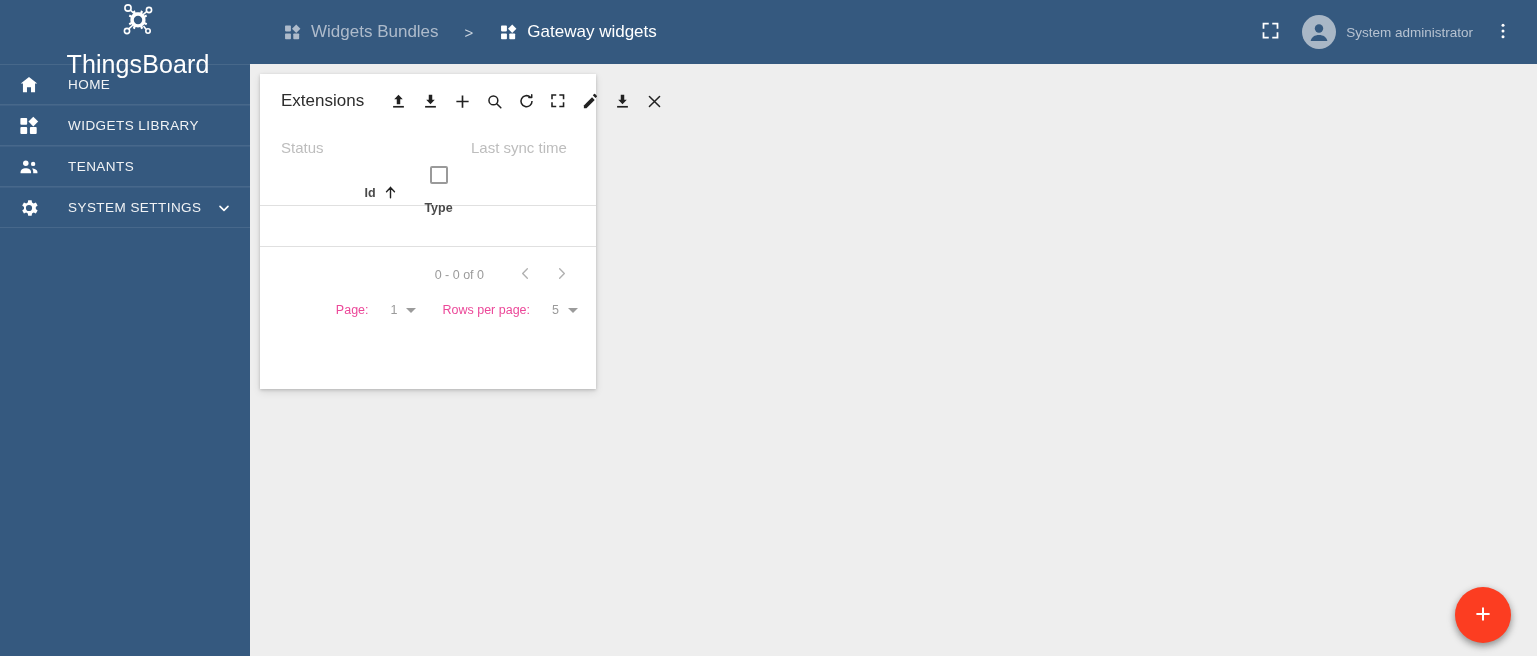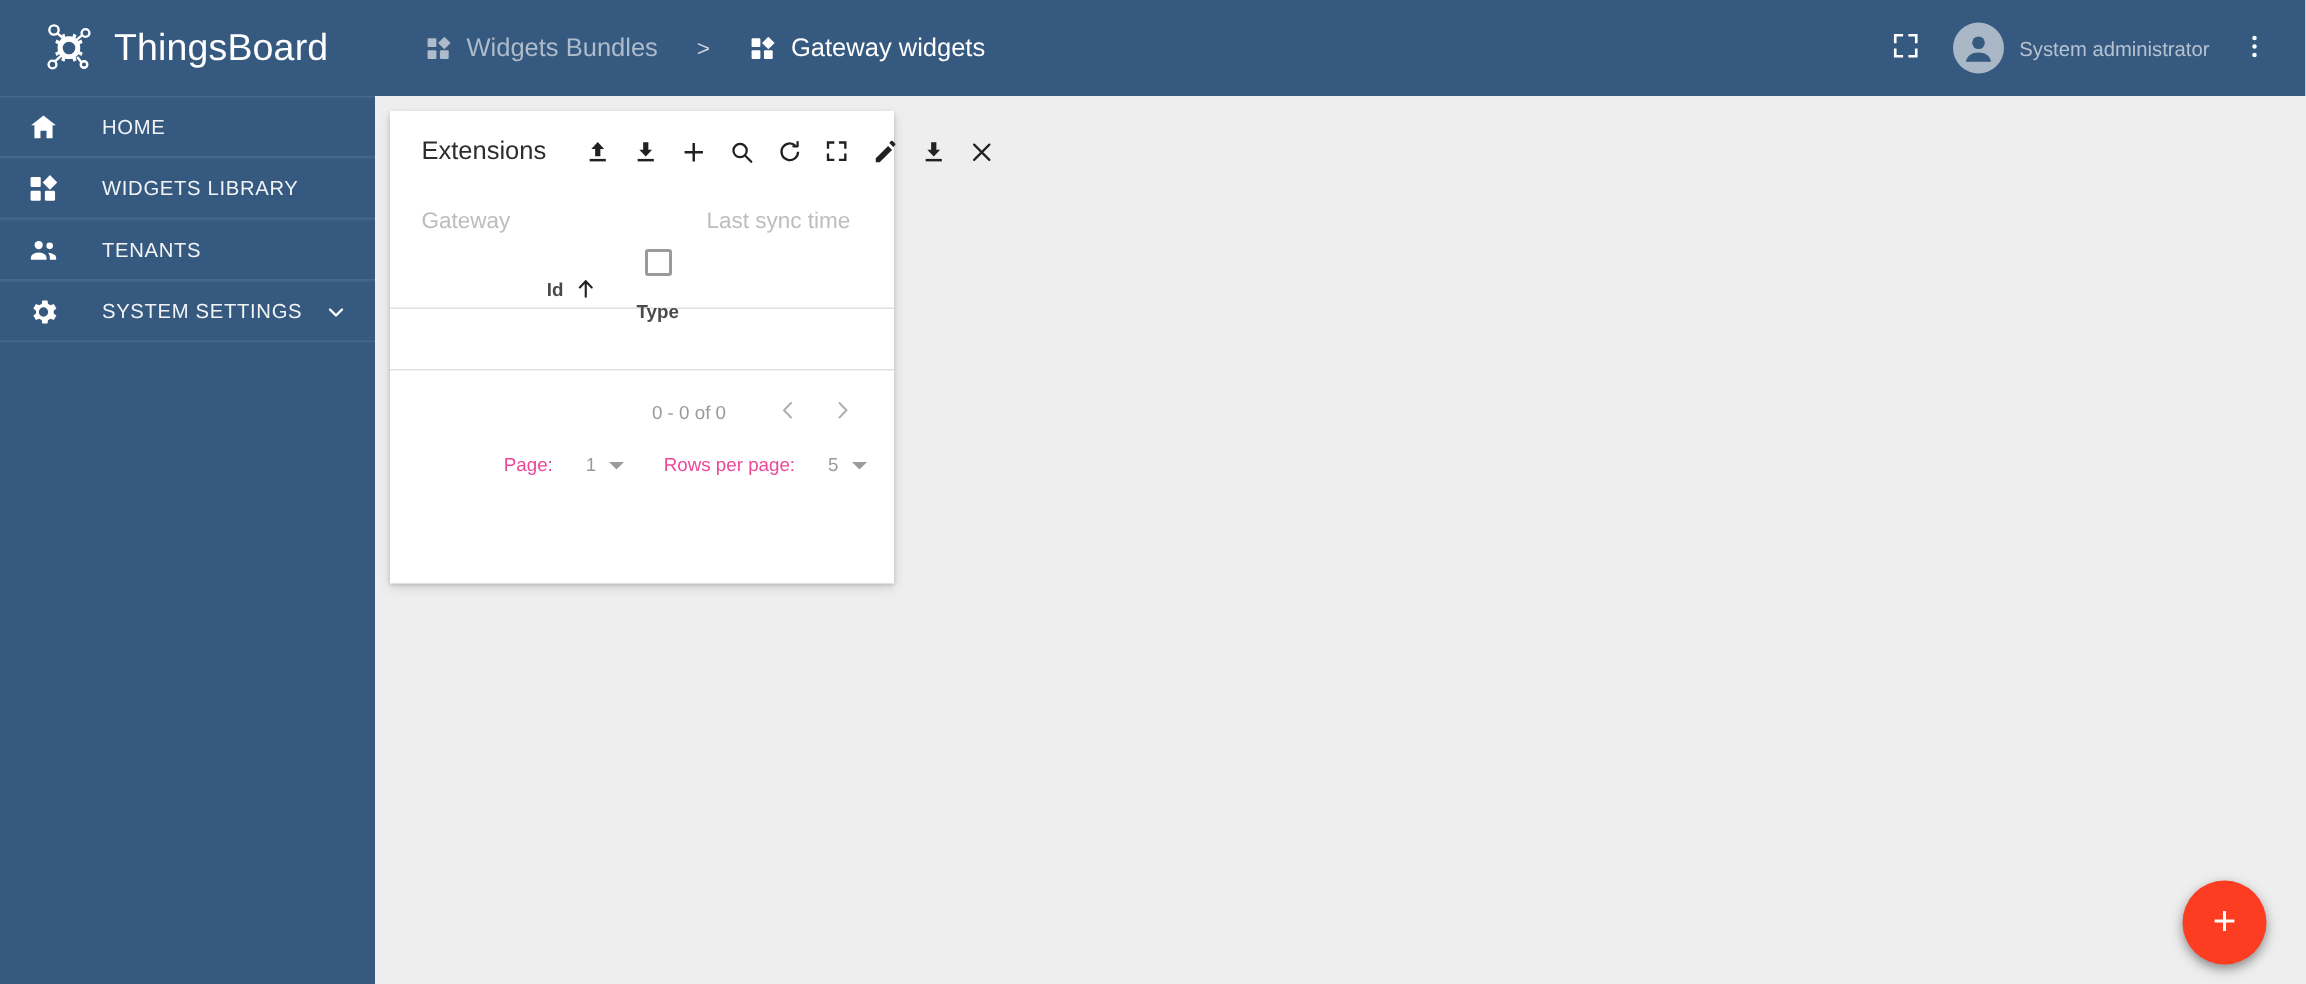--- a/index.html
+++ b/index.html
@@ -13,21 +13,21 @@
 
   
   .sidebar {
     position: absolute; left: 0; top: 0;
     width: 250px; height: 656px;
     background: #35597f;
     z-index: 3;
   }
   .brand {
     height: 64px; display: flex; align-items: center;
-    padding-left: 26px; gap: 10px;
+    padding-left: 26px; gap: 10px; flex-direction: column;
   }
   .brand-logo { width: 40px; height: 40px; flex: none; }
   .brand-name {
     color: #ffffff; font-size: 25px; letter-spacing: .1px;
     white-space: nowrap;
   }
   .nav { padding-top: 0; }
   .nav-item {
     position: relative;
     height: 41px; display: flex; align-items: center;
@@ -393,21 +393,21 @@
               </svg>
             </span>
           </button>
 
         </div>
       </div>
 
       <div class="table-area">
 
         <div class="meta-row">
-          <span class="meta-status">Gateway</span>
+          <span class="meta-status">Status</span>
           <span class="meta-sync">Last sync time</span>
         </div>
 
         <div class="head-row">
           <span class="chk"></span>
           <span class="col-id">
             <span class="col-label">Id</span>
             <span class="sort-arrow">
               <svg viewBox="0 0 24 24" width="17" height="17" fill="none" stroke="#212121" stroke-width="2" stroke-linecap="round" stroke-linejoin="round">
                 <path d="M12 19.5V5M12 5 6.4 10.8M12 5l5.6 5.8"></path>

